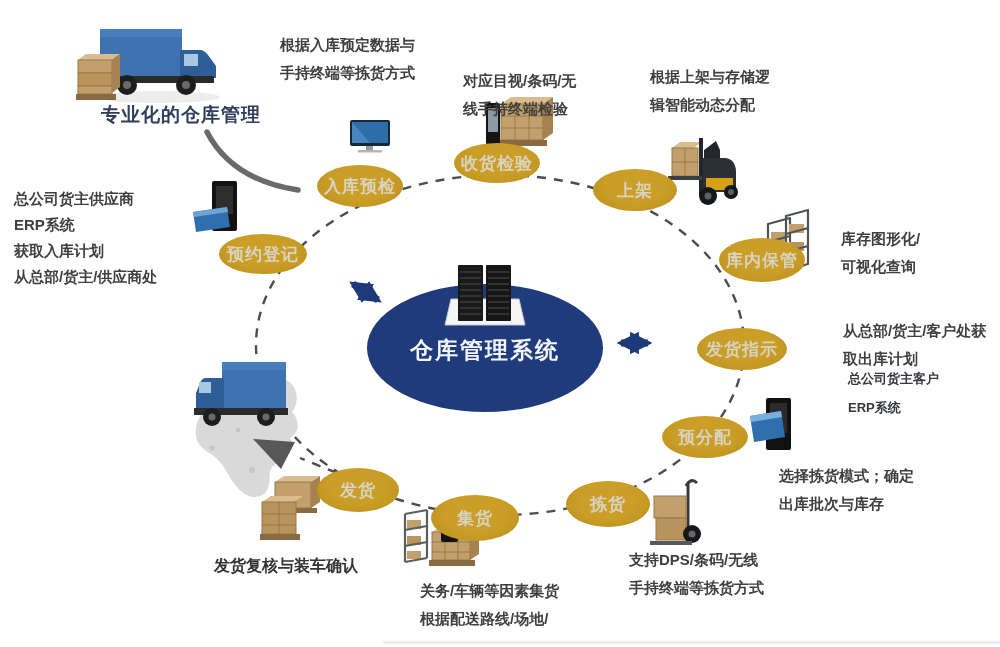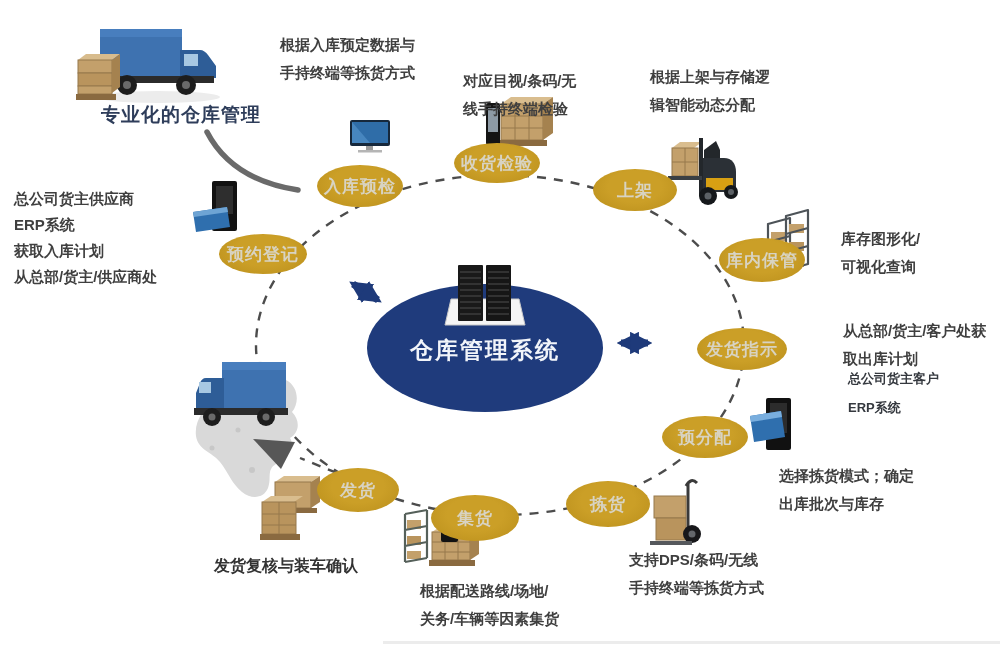--- a/index.html
+++ b/index.html
@@ -251,22 +251,22 @@
   <div>选择拣货模式；确定</div>
   <div>出库批次与库存</div>
 </div>
 
 <div class="ann" style="left:629px;top:546px;">
   <div>支持DPS/条码/无线</div>
   <div>手持终端等拣货方式</div>
 </div>
 
 <div class="ann" style="left:420px;top:577px;">
+  <div>关务/车辆等因素集货</div>
   <div>根据配送路线/场地/</div>
-  <div>关务/车辆等因素集货</div>
 </div>
 
 <div class="confirm" style="left:214px;top:556px;">发货复核与装车确认</div>
 
 
 <div class="scanline" style="left:383px;top:641px;width:617px;height:2.5px;"></div>
 
 </div>
 
 </body></html>

